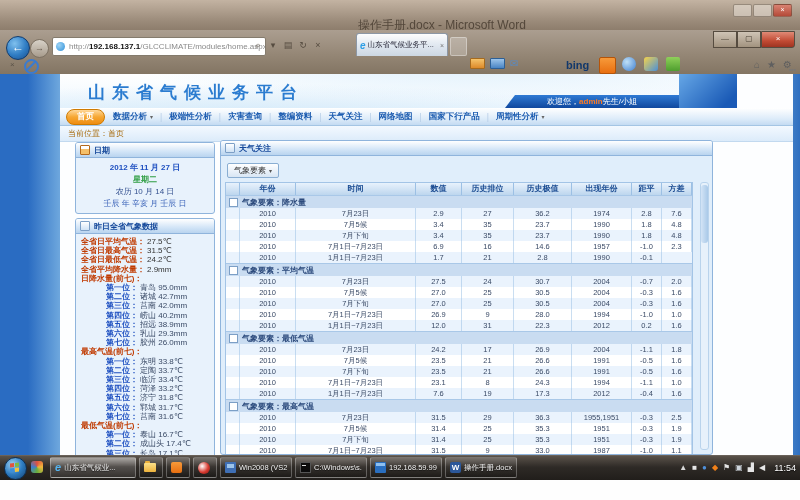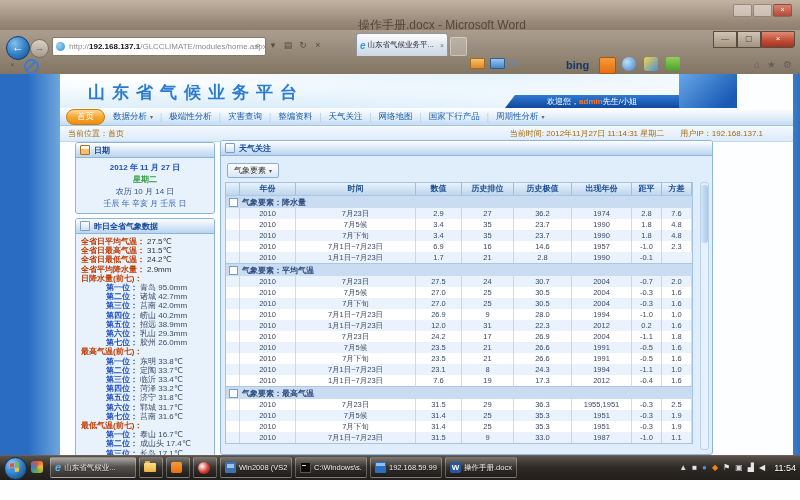--- a/index.html
+++ b/index.html
@@ -59,21 +59,21 @@
   .card{position:absolute;left:60px;top:74px;width:733px;height:381px;background:#fdfeff;overflow:hidden;}
   .band{position:absolute;left:0;top:0;width:677px;height:34px;
     background:radial-gradient(ellipse at 28% 130%,#d3e9f9 0%,rgba(211,233,249,0) 55%),radial-gradient(ellipse at 62% -30%,#ddeffc 0%,rgba(221,239,252,0) 60%),linear-gradient(#ffffff,#eef7fe);}
   .site-title{position:absolute;left:28px;top:7px;font-size:17px;font-weight:bold;color:#2b7cd0;letter-spacing:7px;}
   .corner{position:absolute;right:0;top:0;width:58px;height:52px;background:linear-gradient(135deg,#66a7e6,#1a5ab6 70%);}
   .ribbon{position:absolute;right:58px;top:21px;width:174px;height:13px;background:linear-gradient(#2f7ad4,#10489e);
     clip-path:polygon(10px 0,100% 0,100% 100%,0 100%);text-align:center;font-size:8px;line-height:13px;color:#fff;}
   .ribbon .usr{color:#ff7a22;font-weight:bold;}
   .nav{position:absolute;left:0;top:34px;width:733px;height:18px;background:linear-gradient(#ffffff,#dcebf9 65%,#c4dbf2);
     border-bottom:1px solid #a4c5e4;display:flex;align-items:center;padding-left:6px;box-sizing:border-box;font-size:8.5px;}
-  .nav-item{color:#1c5cb0;font-weight:normal;white-space:nowrap;cursor:default;}
+  .nav-item{color:#1c5cb0;font-weight:bold;white-space:nowrap;cursor:default;}
   .nav-item.active{background:linear-gradient(#ffd89a,#f6a733 50%,#ef8d12);border:1px solid #cf7a00;border-radius:8px;color:#fff;padding:1px 10px;margin-right:8px;}
   .nav-sep{color:#b6cde6;margin:0 7px;font-weight:normal;}
   .nav-arrow{color:#666;font-size:6px;margin-left:3px;}
   .info{position:absolute;left:0;top:52px;width:733px;height:15px;background:linear-gradient(#f3f9ff,#dcebfa);border-bottom:1px solid #c2d9ef;font-size:8px;line-height:15px;color:#a5690a;}
   .info-left{position:absolute;left:8px;}
   .info-right{position:absolute;right:30px;display:flex;gap:16px;}
 
   
   .panel{position:absolute;border:1px solid #8fb4dc;border-radius:3px;background:#e8f2fc;box-sizing:border-box;overflow:hidden;}
   .panel-hd{height:14px;background:linear-gradient(#ffffff,#d3e5f7 60%,#b9d4ef);border-bottom:1px solid #8fb4dc;display:flex;align-items:center;padding-left:4px;}
@@ -229,24 +229,20 @@
         <span class="nav-item">天气关注</span>
         <span class="nav-sep">|</span>
         <span class="nav-item">网络地图</span>
         <span class="nav-sep">|</span>
         <span class="nav-item">国家下行产品</span>
         <span class="nav-sep">|</span>
         <span class="nav-item">周期性分析<span class="nav-arrow">▾</span></span>
       </div>
     <div class="info">
       <span class="info-left">当前位置：首页</span>
-      <span class="info-right">
-        <span>当前时间: 2012年11月27日 11:14:31 星期二</span>
-        <span>用户IP：192.168.137.1</span>
-      </span>
     </div>
 
     <div class="panel cal-panel">
       <div class="panel-hd">
         <span class="p-ico"></span>
         <span class="ttl">日期</span>
       </div>
       <div class="cal-body">
         <div class="cal-date">2012 年 11 月 27 日</div>
         <div class="cal-week">星期二</div>
@@ -479,20 +475,24 @@
           <div class="t-row">
             <div class="t-cell" style="width: 14px;"></div>
             <div class="t-cell" style="width: 56px;">2010</div>
             <div class="t-cell" style="width: 120px;">1月1日~7月23日</div>
             <div class="t-cell" style="width: 46px;">12.0</div>
             <div class="t-cell" style="width: 52px;">31</div>
             <div class="t-cell" style="width: 58px;">22.3</div>
             <div class="t-cell" style="width: 60px;">2012</div>
             <div class="t-cell" style="width: 30px;">0.2</div>
             <div class="t-cell" style="width: 30px;">1.6</div>
+          </div>
+          <div class="t-row grp">
+            <span class="grp-box"></span>
+            <span class="grp-label">气象要素：最低气温</span>
           </div>
           <div class="t-row">
             <div class="t-cell" style="width: 14px;"></div>
             <div class="t-cell" style="width: 56px;">2010</div>
             <div class="t-cell" style="width: 120px;">7月23日</div>
             <div class="t-cell" style="width: 46px;">24.2</div>
             <div class="t-cell" style="width: 52px;">17</div>
             <div class="t-cell" style="width: 58px;">26.9</div>
             <div class="t-cell" style="width: 60px;">2004</div>
             <div class="t-cell" style="width: 30px;">-1.1</div>

